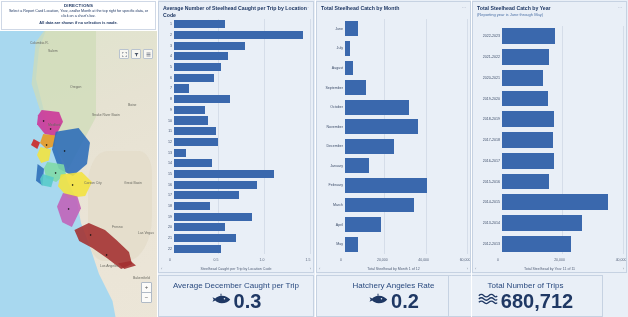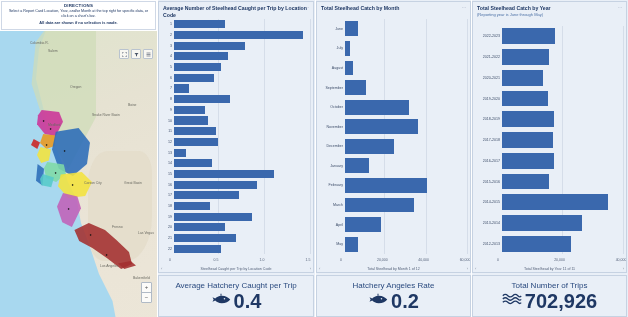--- a/index.html
+++ b/index.html
@@ -125,21 +125,21 @@
   .cmore{position:absolute;right:3px;top:2px;font-size:5px;color:#9aa6b8;letter-spacing:.5px;}
 
   
   .kpi{
     position:absolute;bottom:0;height:42px;background:#e9eff7;
     border:1px solid #c6d2e2;box-sizing:border-box;
     display:flex;flex-direction:column;align-items:center;justify-content:center;
   }
   .k1{left:158px;width:156px;}
   .k2{left:316px;width:155px;}
-  .k3{left:472px;width:155px;}
+  .k3{left:448px;width:155px;}
   .klabel{font-size:8px;color:#2a4a7f;margin-bottom:1px;}
   .kval{display:flex;align-items:center;gap:3px;}
   .knum{font-size:20px;font-weight:bold;color:#1f3864;line-height:20px;}
   .kicon{color:#1f3864;display:block;}
 
   .vsplit{position:absolute;top:0;bottom:0;width:1px;background:#ffffff;}
 </style>
 </head>
 <body>
 
@@ -554,30 +554,30 @@
         <span class="xt" style="left: calc(0% + 25px);">0</span>
         <span class="xt" style="left: calc(50% + 10px);">20,000</span>
         <span class="xt" style="left: calc(100% - 5px);">40,000</span>
       </div>
     <div class="xtitle">Total Steelhead by Year 11 of 11</div>
     <div class="corner l">‹</div>
     <div class="corner r">›</div>
   </div>
 
   <div class="kpi k1">
-    <div class="klabel">Average Hatchery Caught per Trip</div>
+    <div class="klabel">Average December Caught per Trip</div>
     <div class="kval">
       <span class="kicon">
         <svg width="20" height="13" viewBox="0 0 26 16">
             <path d="M14 3c5 0 9 2.5 11 5-2 2.5-6 5-11 5-4 0-7-2-8.5-3.6L2 11l1.4-3L2 5l3.5 1.6C7 5 10 3 14 3z" fill="#1f3864"></path>
             <circle cx="17.5" cy="7" r="1" fill="#e9eff7"></circle>
             <path d="M13 3.2V0.5" stroke="#1f3864" stroke-width="1.3" fill="none"></path>
           </svg>
       </span>
-      <span class="knum">0.4</span>
+      <span class="knum">0.3</span>
     </div>
   </div>
 
   <div class="kpi k2">
     <div class="klabel">Hatchery Angeles Rate</div>
     <div class="kval">
       <span class="kicon">
         <svg width="20" height="13" viewBox="0 0 26 16">
             <path d="M14 3c5 0 9 2.5 11 5-2 2.5-6 5-11 5-4 0-7-2-8.5-3.6L2 11l1.4-3L2 5l3.5 1.6C7 5 10 3 14 3z" fill="#1f3864"></path>
             <circle cx="17.5" cy="7" r="1" fill="#e9eff7"></circle>
@@ -591,20 +591,20 @@
   <div class="kpi k3">
     <div class="klabel">Total Number of Trips</div>
     <div class="kval">
       <span class="kicon">
         <svg width="20" height="14" viewBox="0 0 24 16">
           <path d="M1 4c2-2 4-2 6 0s4 2 6 0 4-2 6 0 3 1.6 4 .4" stroke="#1f3864" stroke-width="1.6" fill="none"></path>
           <path d="M1 8c2-2 4-2 6 0s4 2 6 0 4-2 6 0 3 1.6 4 .4" stroke="#1f3864" stroke-width="1.6" fill="none"></path>
           <path d="M1 12c2-2 4-2 6 0s4 2 6 0 4-2 6 0 3 1.6 4 .4" stroke="#1f3864" stroke-width="1.6" fill="none"></path>
         </svg>
       </span>
-      <span class="knum">702,926</span>
+      <span class="knum">680,712</span>
     </div>
   </div>
 
   <div class="vsplit" style="left:157px;"></div>
   <div class="vsplit" style="left:315px;"></div>
   <div class="vsplit" style="left:471px;"></div>
 </div>
 
 </body></html>

